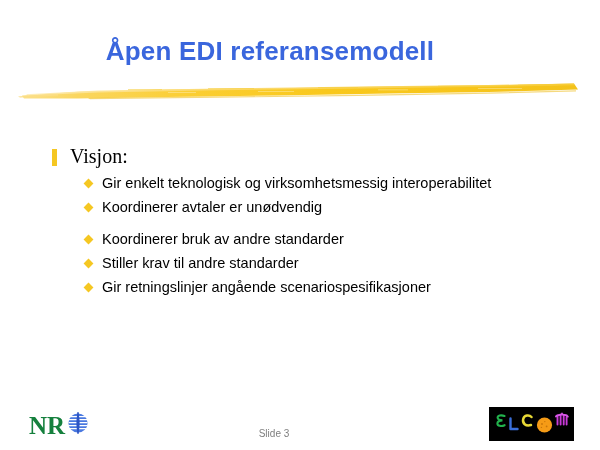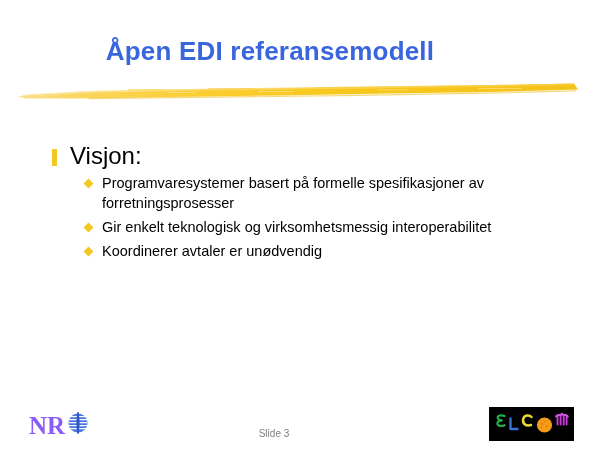--- a/index.html
+++ b/index.html
@@ -59,24 +59,24 @@
   }
   .l1-bullet {
     flex: 0 0 auto;
     width: 5px;
     height: 17px;
     background: #F5C722;
     margin-top: 5px;
     margin-right: 13px;
   }
   .l1-text {
-    font-size: 24px;
+    font-size: 20px;
     line-height: 24px;
     color: #000000;
-    font-family: Liberation Sans, sans-serif;
+    font-family: Liberation Serif, serif;
   }
 
   
   .l2-list { margin: 0; padding: 0; }
   .l2-row {
     display: flex;
     align-items: flex-start;
     margin: 0 0 4px 0;
     padding-left: 33px;
   }
@@ -117,21 +117,21 @@
     left: 29px;
     top: 410px;
     height: 30px;
     display: flex;
     align-items: center;
   }
   .nr-text {
     font-family: "Liberation Serif", serif;
     font-weight: bold;
     font-size: 25px;
-    color: #8b5cf6;
+    color: #15803d;
     letter-spacing: 0px;
     line-height: 1;
   }
   .nr-globe { margin-left: 1px; display: block; }
 
   
   .elcom-logo {
     position: absolute;
     left: 489px;
     top: 407px;
@@ -194,36 +194,46 @@
 <div class="content">
 
   <div class="group">
     <div class="l1-row">
       <span class="l1-bullet"></span>
       <span class="l1-text">Visjon:</span>
     </div>
     <div class="l2-list">
       <div class="l2-row">
         <span class="l2-bullet"></span>
-        <span class="l2-text">Programvaresystemer basert på formelle spesifikasjoner av forretningsprosesser</span>
-      </div>
-      <div class="l2-row">
-        <span class="l2-bullet"></span>
         <span class="l2-text">Gir enkelt teknologisk og virksomhetsmessig interoperabilitet</span>
       </div>
       <div class="l2-row">
         <span class="l2-bullet"></span>
         <span class="l2-text">Koordinerer avtaler er unødvendig</span>
       </div>
     </div>
   </div>
 
   <div class="group-gap"></div>
 
   <div class="group">
+    <div class="l2-list">
+      <div class="l2-row">
+        <span class="l2-bullet"></span>
+        <span class="l2-text">Koordinerer bruk av andre standarder</span>
+      </div>
+      <div class="l2-row">
+        <span class="l2-bullet"></span>
+        <span class="l2-text">Stiller krav til andre standarder</span>
+      </div>
+      <div class="l2-row">
+        <span class="l2-bullet"></span>
+        <span class="l2-text">Gir retningslinjer angående scenariospesifikasjoner</span>
+      </div>
+    </div>
   </div>
 
 </div>
 
 <div class="footer-slide-num">Slide 3</div>
 
 <div class="nr-logo">
   <span class="nr-text">NR</span>
   <span class="nr-globe">
     <svg width="24" height="24" viewBox="0 0 24 24" xmlns="http://www.w3.org/2000/svg">

